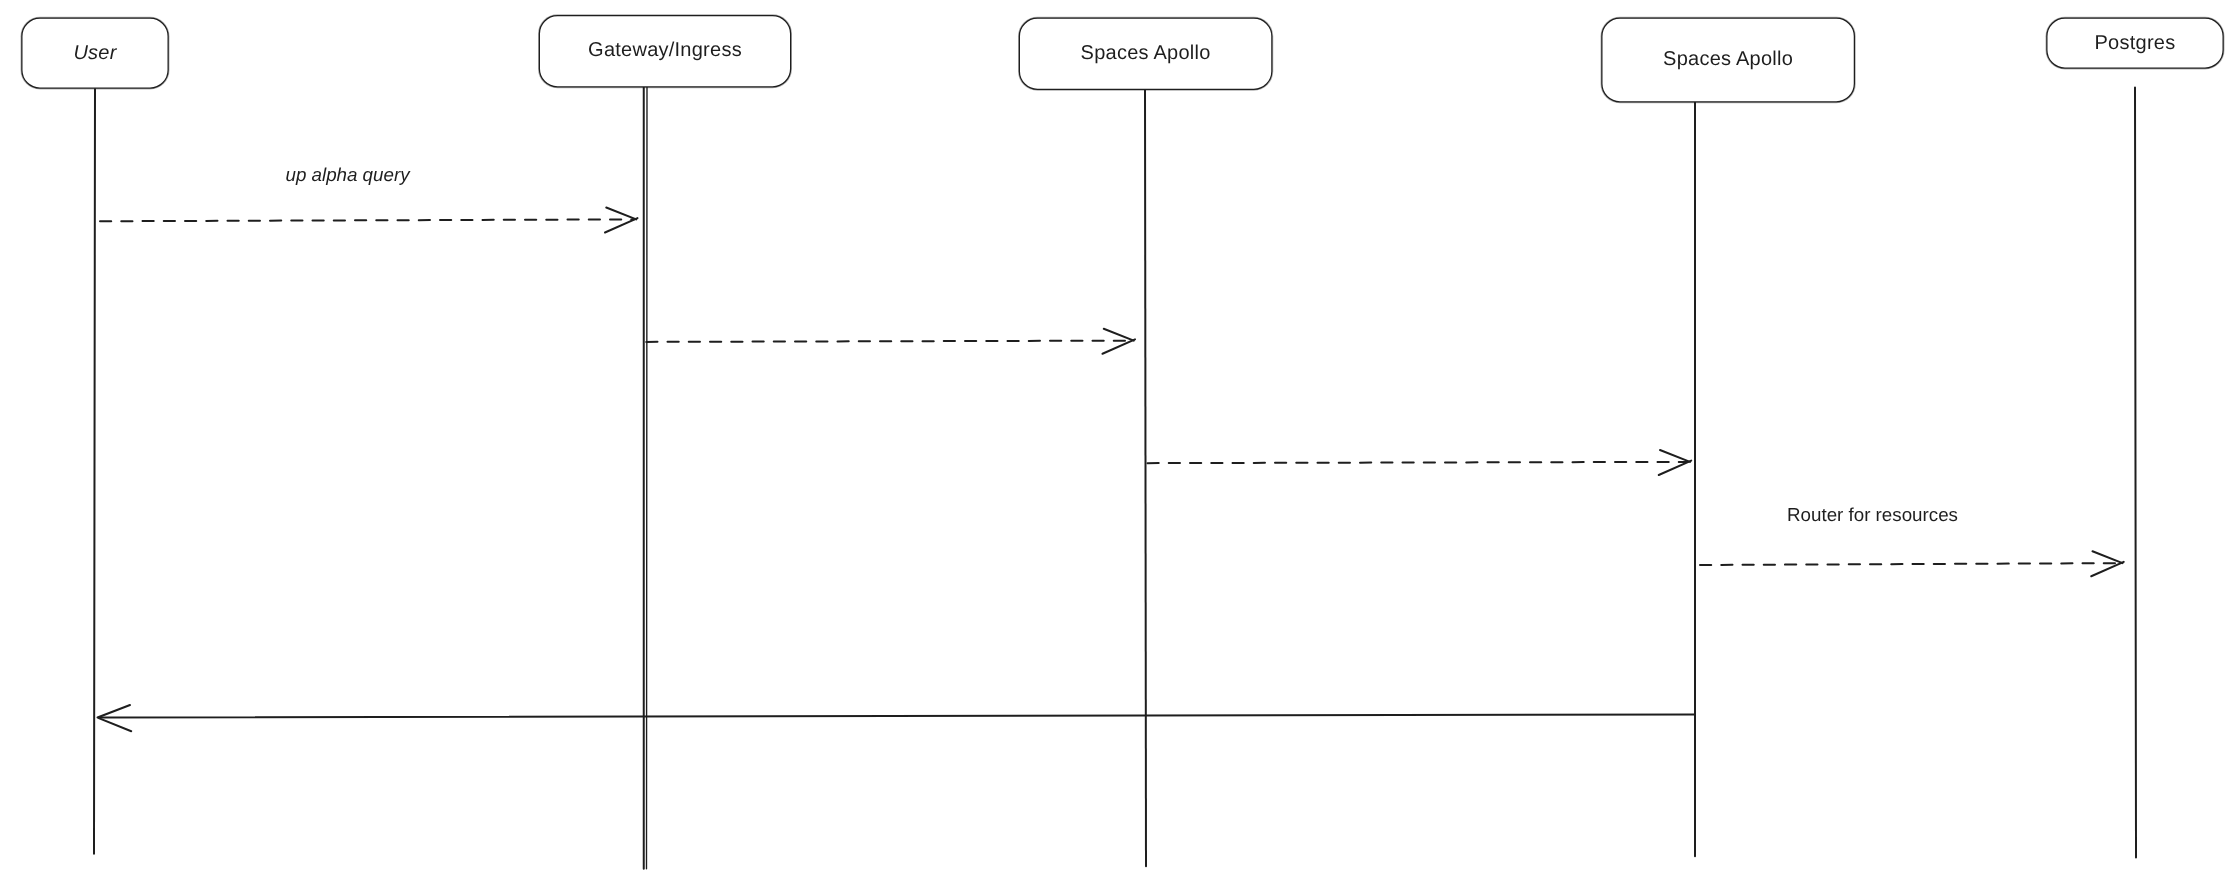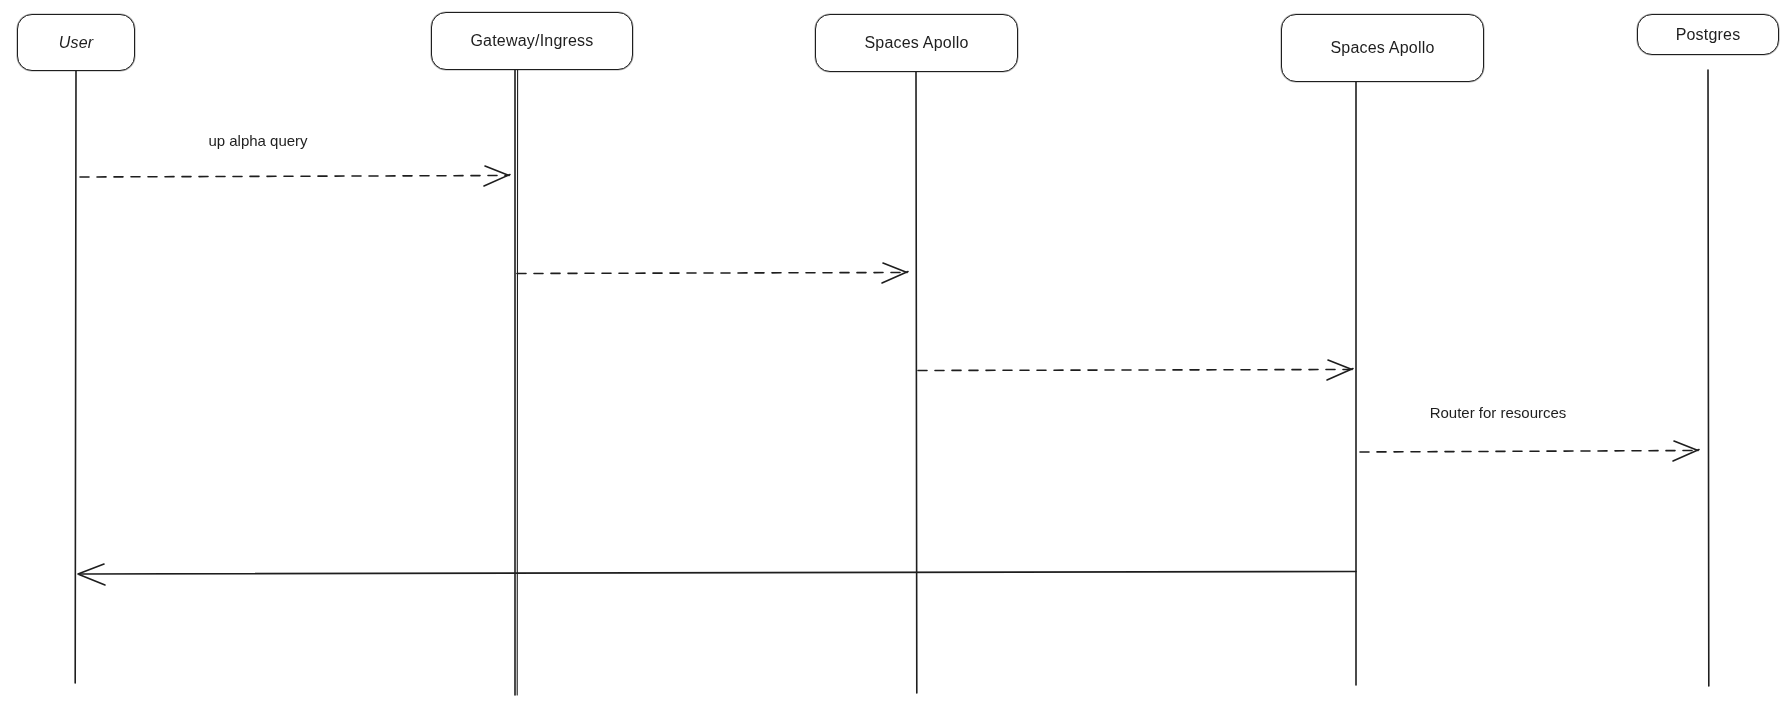--- a/index.html
+++ b/index.html
@@ -116,17 +116,17 @@
   </div>
 
   <div class="actor-box" style="left:1240px; top:14px; width:203px; height:68px;margin-left:41px;">
     <span class="actor-label">Spaces Apollo</span>
   </div>
 
   <div class="actor-box" style="left:1637px; top:14px; width:142px; height:41px;">
     <span class="actor-label">Postgres</span>
   </div>
 
-  <div class="msg-label" style="left:128px; top:132px;">up alpha query</div>
+  <div class="msg-label" style="left:148px; top:132px;font-style:italic;">up alpha query</div>
 
   <div class="msg-label" style="left:1368px; top:404px;">Router for resources</div>
 
 </div>
 
 </body></html>

